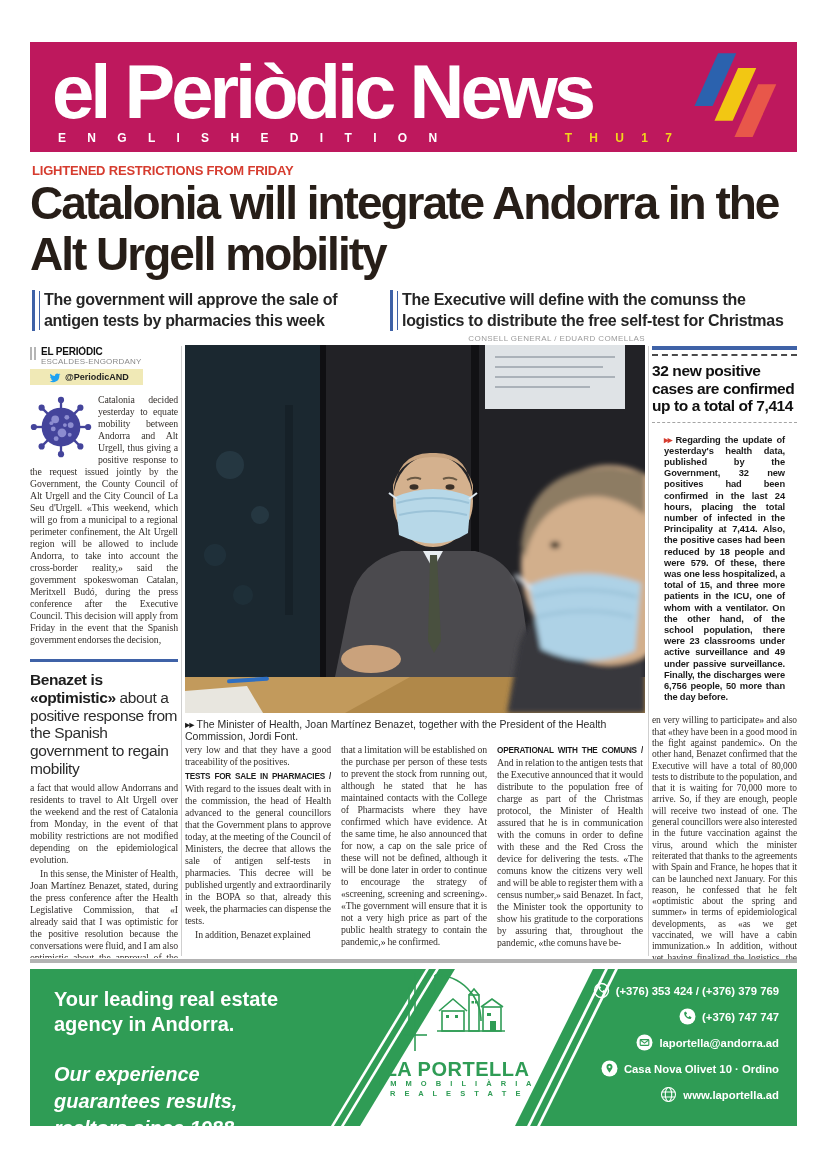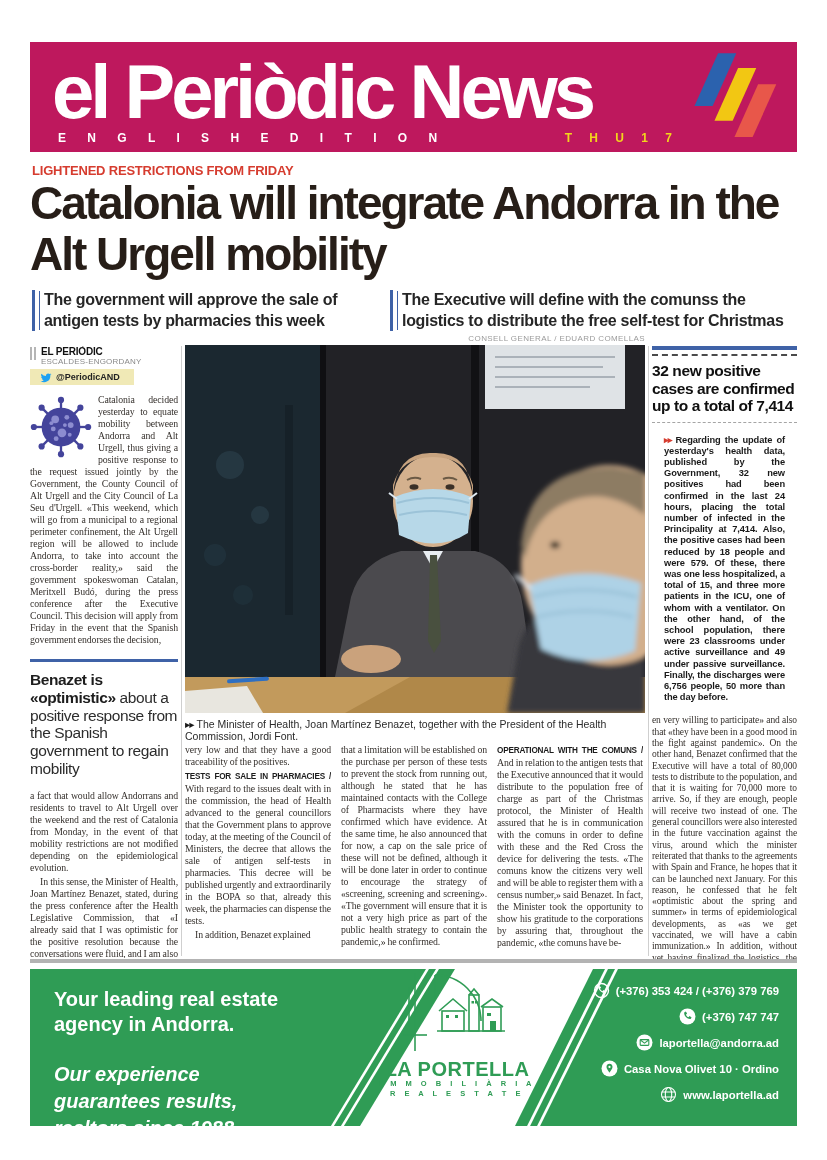--- a/index.html
+++ b/index.html
@@ -35,26 +35,26 @@
   .indent{text-indent:10px;}
 
   
   .leftcol{position:absolute;left:30px;top:346px;width:148px;height:612px;overflow:hidden;}
   .brand{display:flex;align-items:flex-start;gap:5px;}
   .vbars{display:flex;gap:2px;padding-top:1px;}
   .vbars i{display:block;width:2px;height:13px;background:#b5b5b5;}
   .brand-name{font-size:10px;font-weight:bold;color:#111;letter-spacing:-0.2px;}
   .brand-loc{font-size:8px;color:#8a8a8a;letter-spacing:0.2px;}
   .tw-strip{margin-top:3px;display:inline-flex;align-items:center;gap:4px;background:#f0e9b6;
-            padding:2px 14px 2px 10px;}
+            padding:2px 14px 2px 19px;}
   .tw-strip span{font-size:9px;font-weight:bold;color:#222;}
   .virus{float:left;margin:2px 6px 0 0;}
   .lead-p{margin-top:7px;}
   .bz-rule{height:3px;background:#3f62a7;margin:13px 0 9px;}
-  .left-subhead{font-size:15.5px;line-height:17.8px;color:#2c2c2c;letter-spacing:-0.4px;margin:0 0 12px;}
+  .left-subhead{font-size:15.5px;line-height:17.8px;color:#2c2c2c;letter-spacing:-0.4px;margin:0 0 4px;}
   .left-subhead b{color:#1d1d1d;}
   .leftcol .serif + .serif{margin-top:2px;}
 
   
   .photo-credit{position:absolute;left:185px;top:334px;width:460px;text-align:right;font-size:8px;
                 color:#9b9b9b;letter-spacing:0.4px;}
   .photo{position:absolute;left:185px;top:345px;width:460px;height:368px;background:#222;}
   .caption{position:absolute;left:185px;top:718px;width:460px;font-size:10.5px;color:#2b2b2b;}
   .cap-marker{color:#1a1a1a;letter-spacing:-1px;margin-right:3px;}
 

